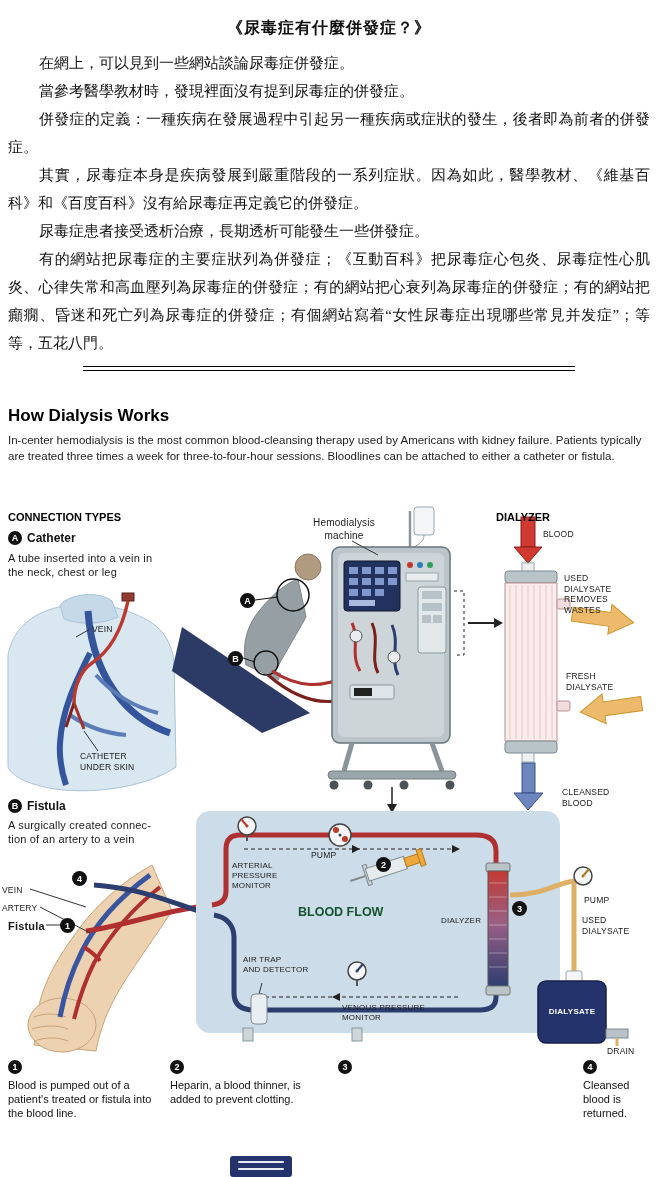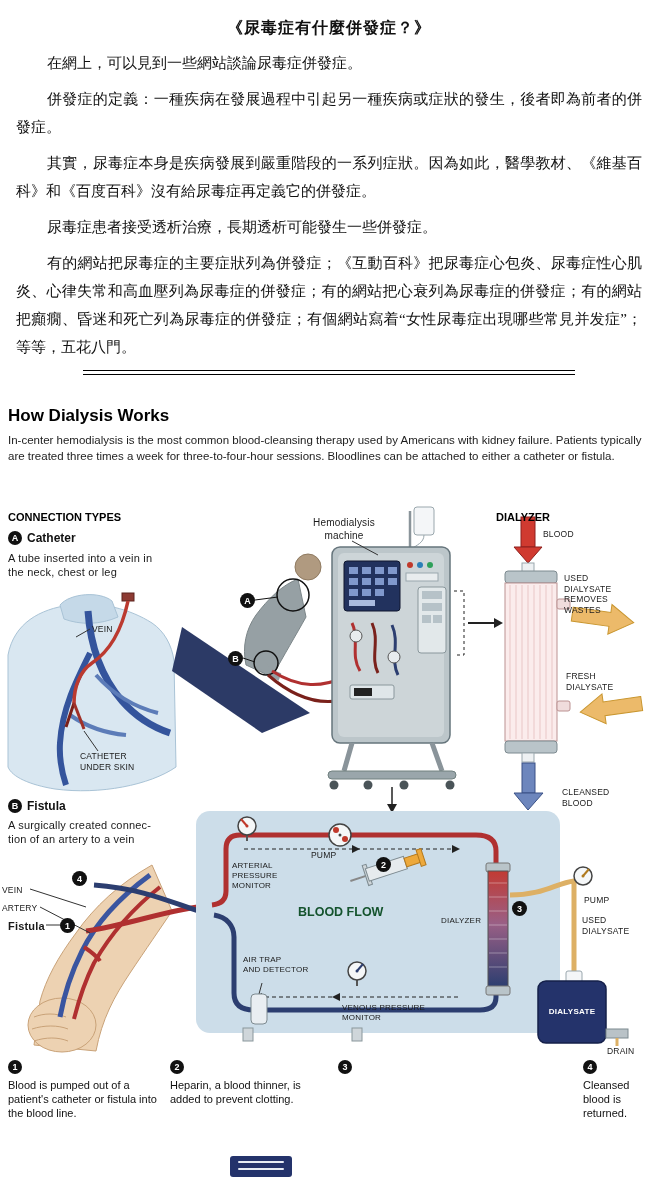--- a/index.html
+++ b/index.html
@@ -1,21 +1,21 @@
 <!DOCTYPE html>
 <html><head>
 <meta charset="utf-8">
 <style>
   html,body{margin:0;padding:0;background:#fff;}
   .page{position:relative;width:658px;height:1177px;background:#fff;overflow:hidden;
         font-family:"Liberation Sans",sans-serif;color:#111;}
   
   .article{position:absolute;top:14px;left:8px;width:642px;font-family:"Liberation Serif",serif;}
   .zh-title{font-size:16px;font-weight:bold;text-align:center;margin:4px 0 10px 0;letter-spacing:1px;}
-  .zh{font-size:15px;line-height:28px;margin:8px;text-indent:31px;text-align:justify;}
+  .zh{font-size:15px;line-height:28px;margin:0;text-indent:31px;text-align:justify;}
   .divider{width:492px;height:3px;border-top:1px solid #000;border-bottom:1px solid #000;margin:9px auto 7px auto;}
   
   .info-heading{position:absolute;top:406px;left:8px;font-size:17px;font-weight:bold;color:#000;}
   .info-intro{position:absolute;top:432px;left:8px;width:646px;font-size:11.5px;line-height:1.42;color:#1d1d1d;}
   
   .diagram{position:absolute;top:505px;left:0;width:560px;height:553px;}
   .diagram svg{position:absolute;top:0;left:0;}
   .lbl{position:absolute;font-size:8.5px;line-height:1.25;color:#1a1a1a;letter-spacing:.2px;}
   .lbl-b{font-weight:bold;}
   .s8{font-size:8px;}
@@ -41,20 +41,21 @@
   .cropped i{display:block;height:2px;background:#e8edf5;margin:5px 8px 0 8px;border-radius:1px;}
 </style>
 </head>
 <body>
 
 <div class="page">
 
   <div class="article">
     <div class="zh-title">《尿毒症有什麼併發症？》</div>
     <p class="zh">在網上，可以見到一些網站談論尿毒症併發症。</p>
+    <p class="zh">當參考醫學教材時，發現裡面沒有提到尿毒症的併發症。</p>
     <p class="zh">併發症的定義：一種疾病在發展過程中引起另一種疾病或症狀的發生，後者即為前者的併發症。</p>
     <p class="zh">其實，尿毒症本身是疾病發展到嚴重階段的一系列症狀。因為如此，醫學教材、《維基百科》和《百度百科》沒有給尿毒症再定義它的併發症。</p>
     <p class="zh">尿毒症患者接受透析治療，長期透析可能發生一些併發症。</p>
     <p class="zh">有的網站把尿毒症的主要症狀列為併發症；《互動百科》把尿毒症心包炎、尿毒症性心肌炎、心律失常和高血壓列為尿毒症的併發症；有的網站把心衰列為尿毒症的併發症；有的網站把癲癇、昏迷和死亡列為尿毒症的併發症；有個網站寫着“女性尿毒症出現哪些常見并发症”；等等，五花八門。</p>
     <div class="divider"></div>
   </div>
 
   <div class="info-heading">How Dialysis Works</div>
   <div class="info-intro">In-center hemodialysis is the most common blood-cleansing therapy used by Americans with kidney failure. Patients typically are treated three times a week for three-to-four-hour sessions. Bloodlines can be attached to either a catheter or fistula.</div>
 
@@ -292,21 +293,21 @@
     <div class="mka" style="left:228px;top:146px">B</div>
     <div class="mka" style="left:72px;top:366px">4</div>
     <div class="mka" style="left:60px;top:413px">1</div>
     <div class="mka" style="left:376px;top:352px">2</div>
     <div class="mka" style="left:512px;top:396px">3</div>
   </div>
 
   <div class="captions">
     <div class="step" style="left:8px;width:152px">
       <span class="mk">1</span>
-      <div class="txt">Blood is pumped out of a patient's catheter or fistula into the blood line.</div>
+      <div class="txt">Blood is pumped out of a patient's treated or fistula into the blood line.</div>
     </div>
     <div class="step" style="left:170px;width:142px">
       <span class="mk">2</span>
       <div class="txt">Heparin, a blood thinner, is added to prevent clotting.</div>
     </div>
     <div class="step" style="left:338px;width:238px">
       <span class="mk">3</span>
     </div>
     <div class="step" style="left:583px;width:70px">
       <span class="mk">4</span>

